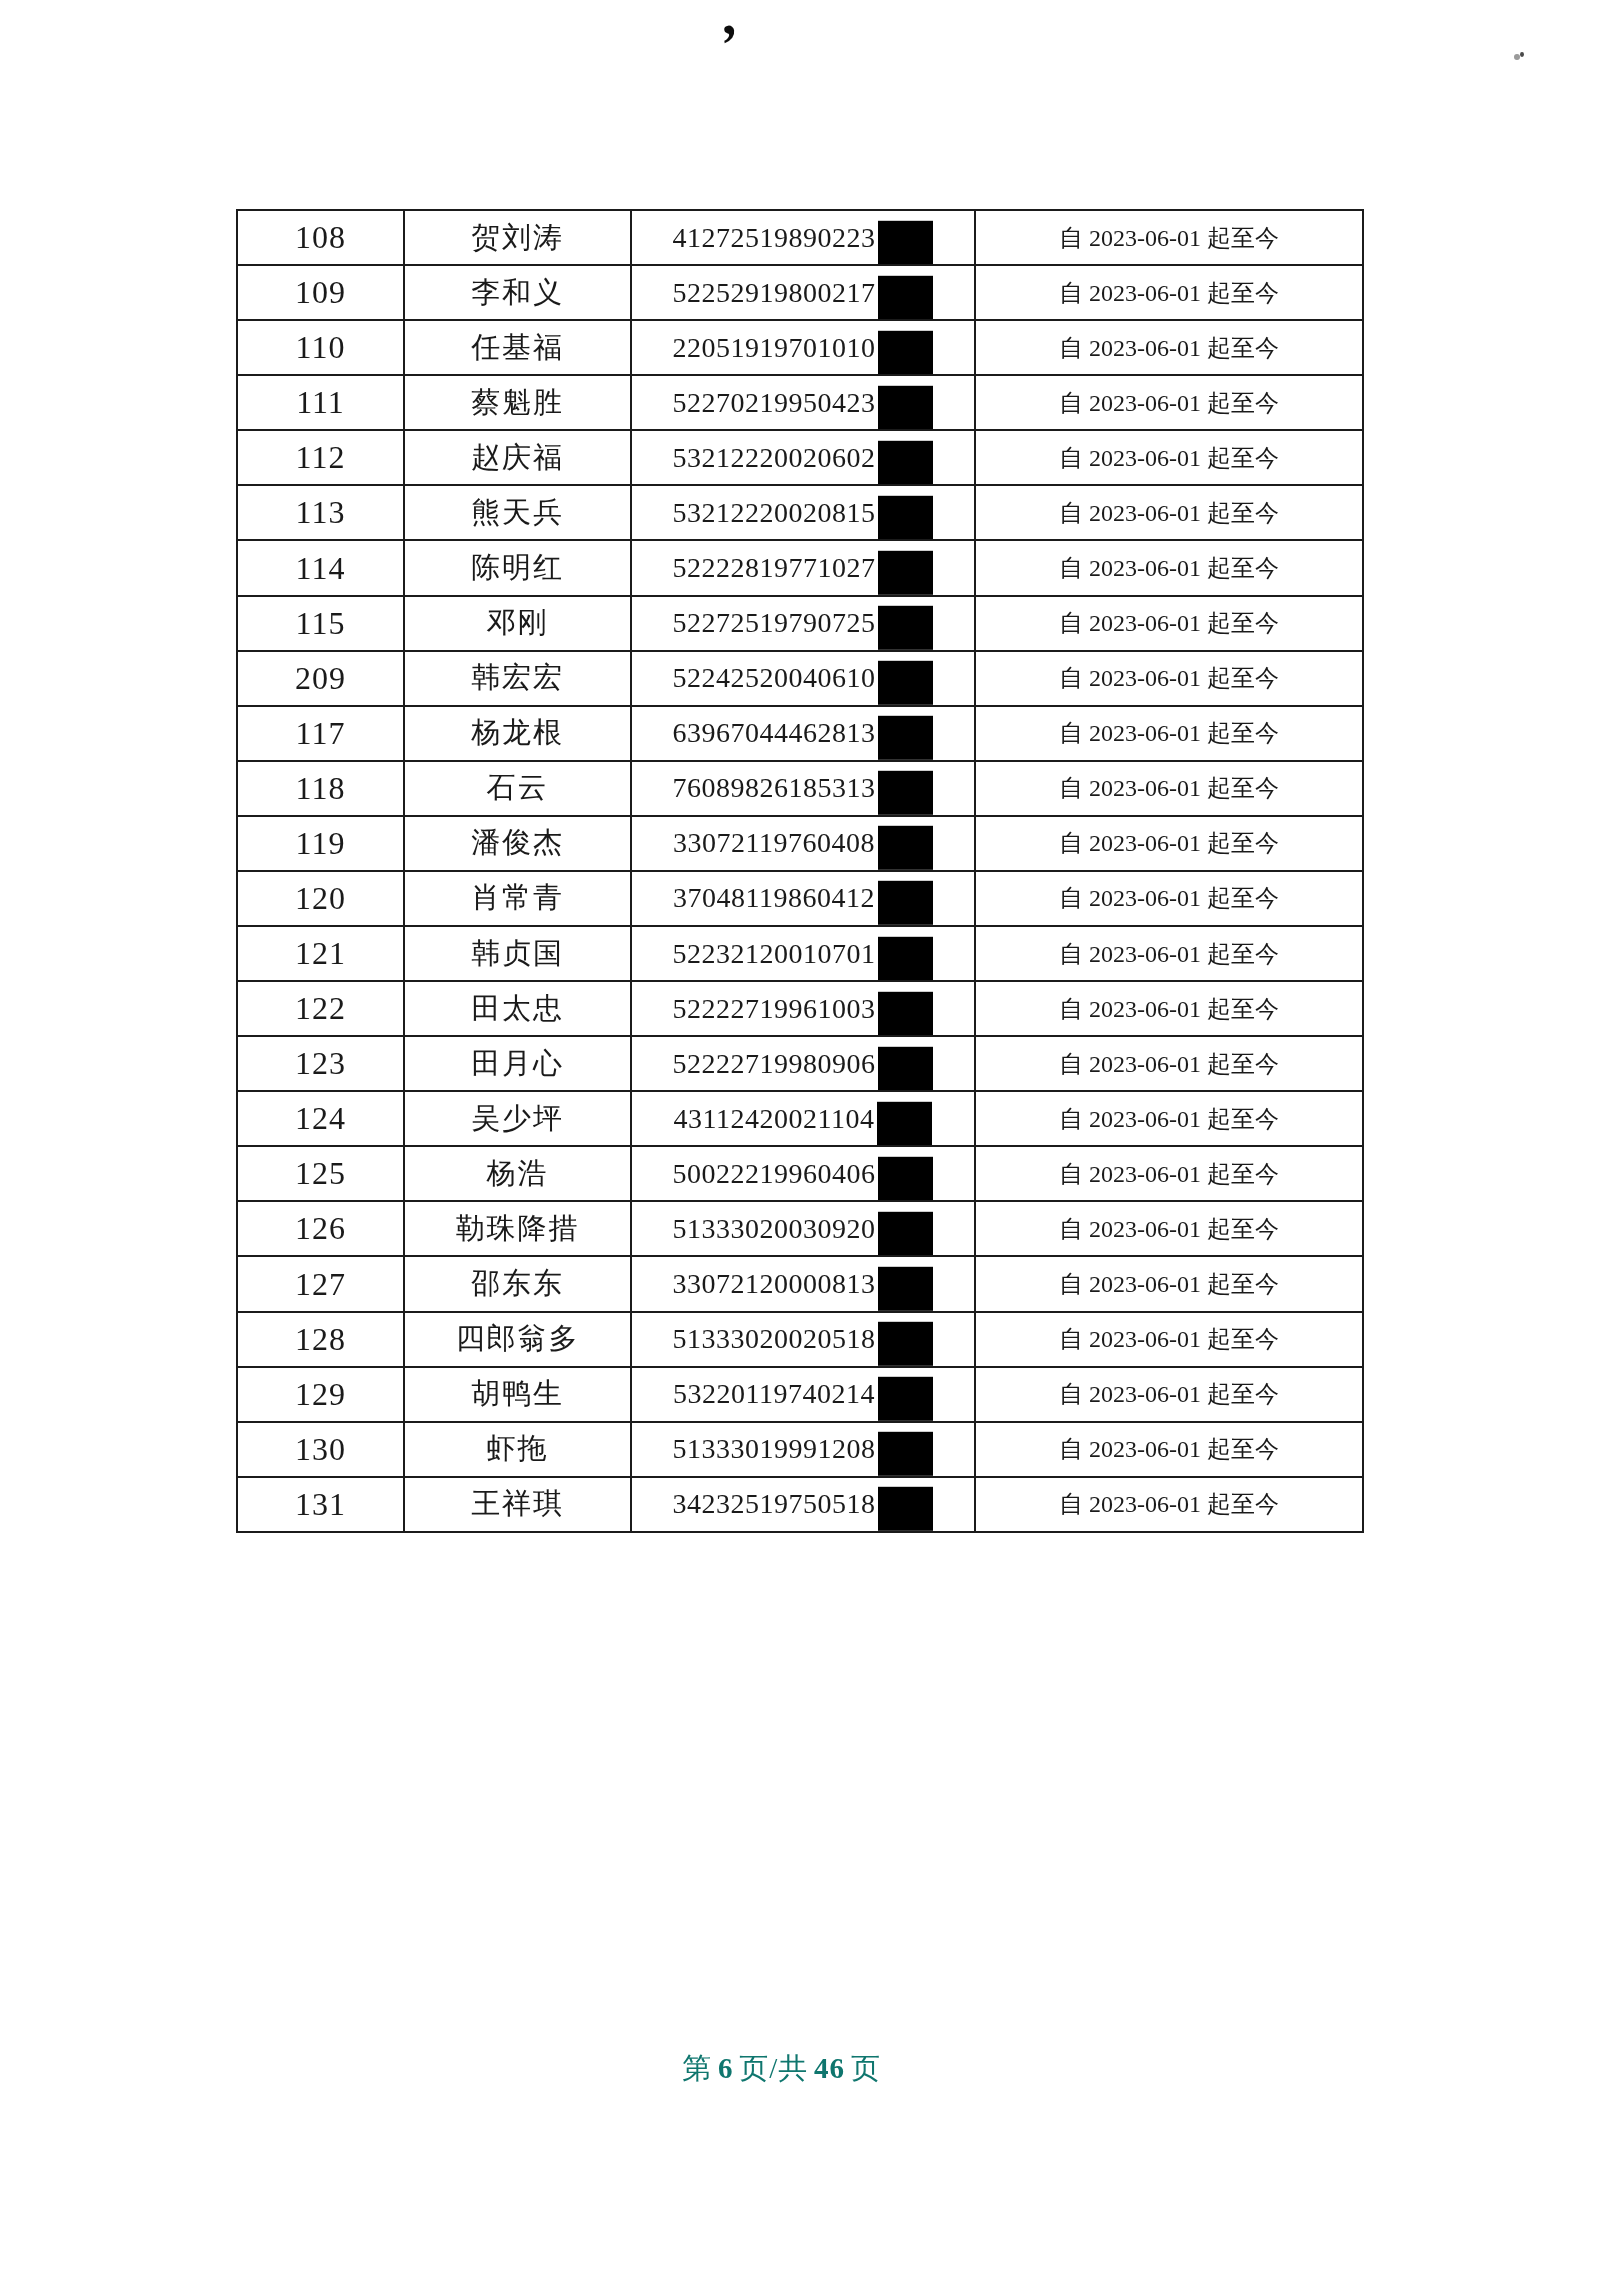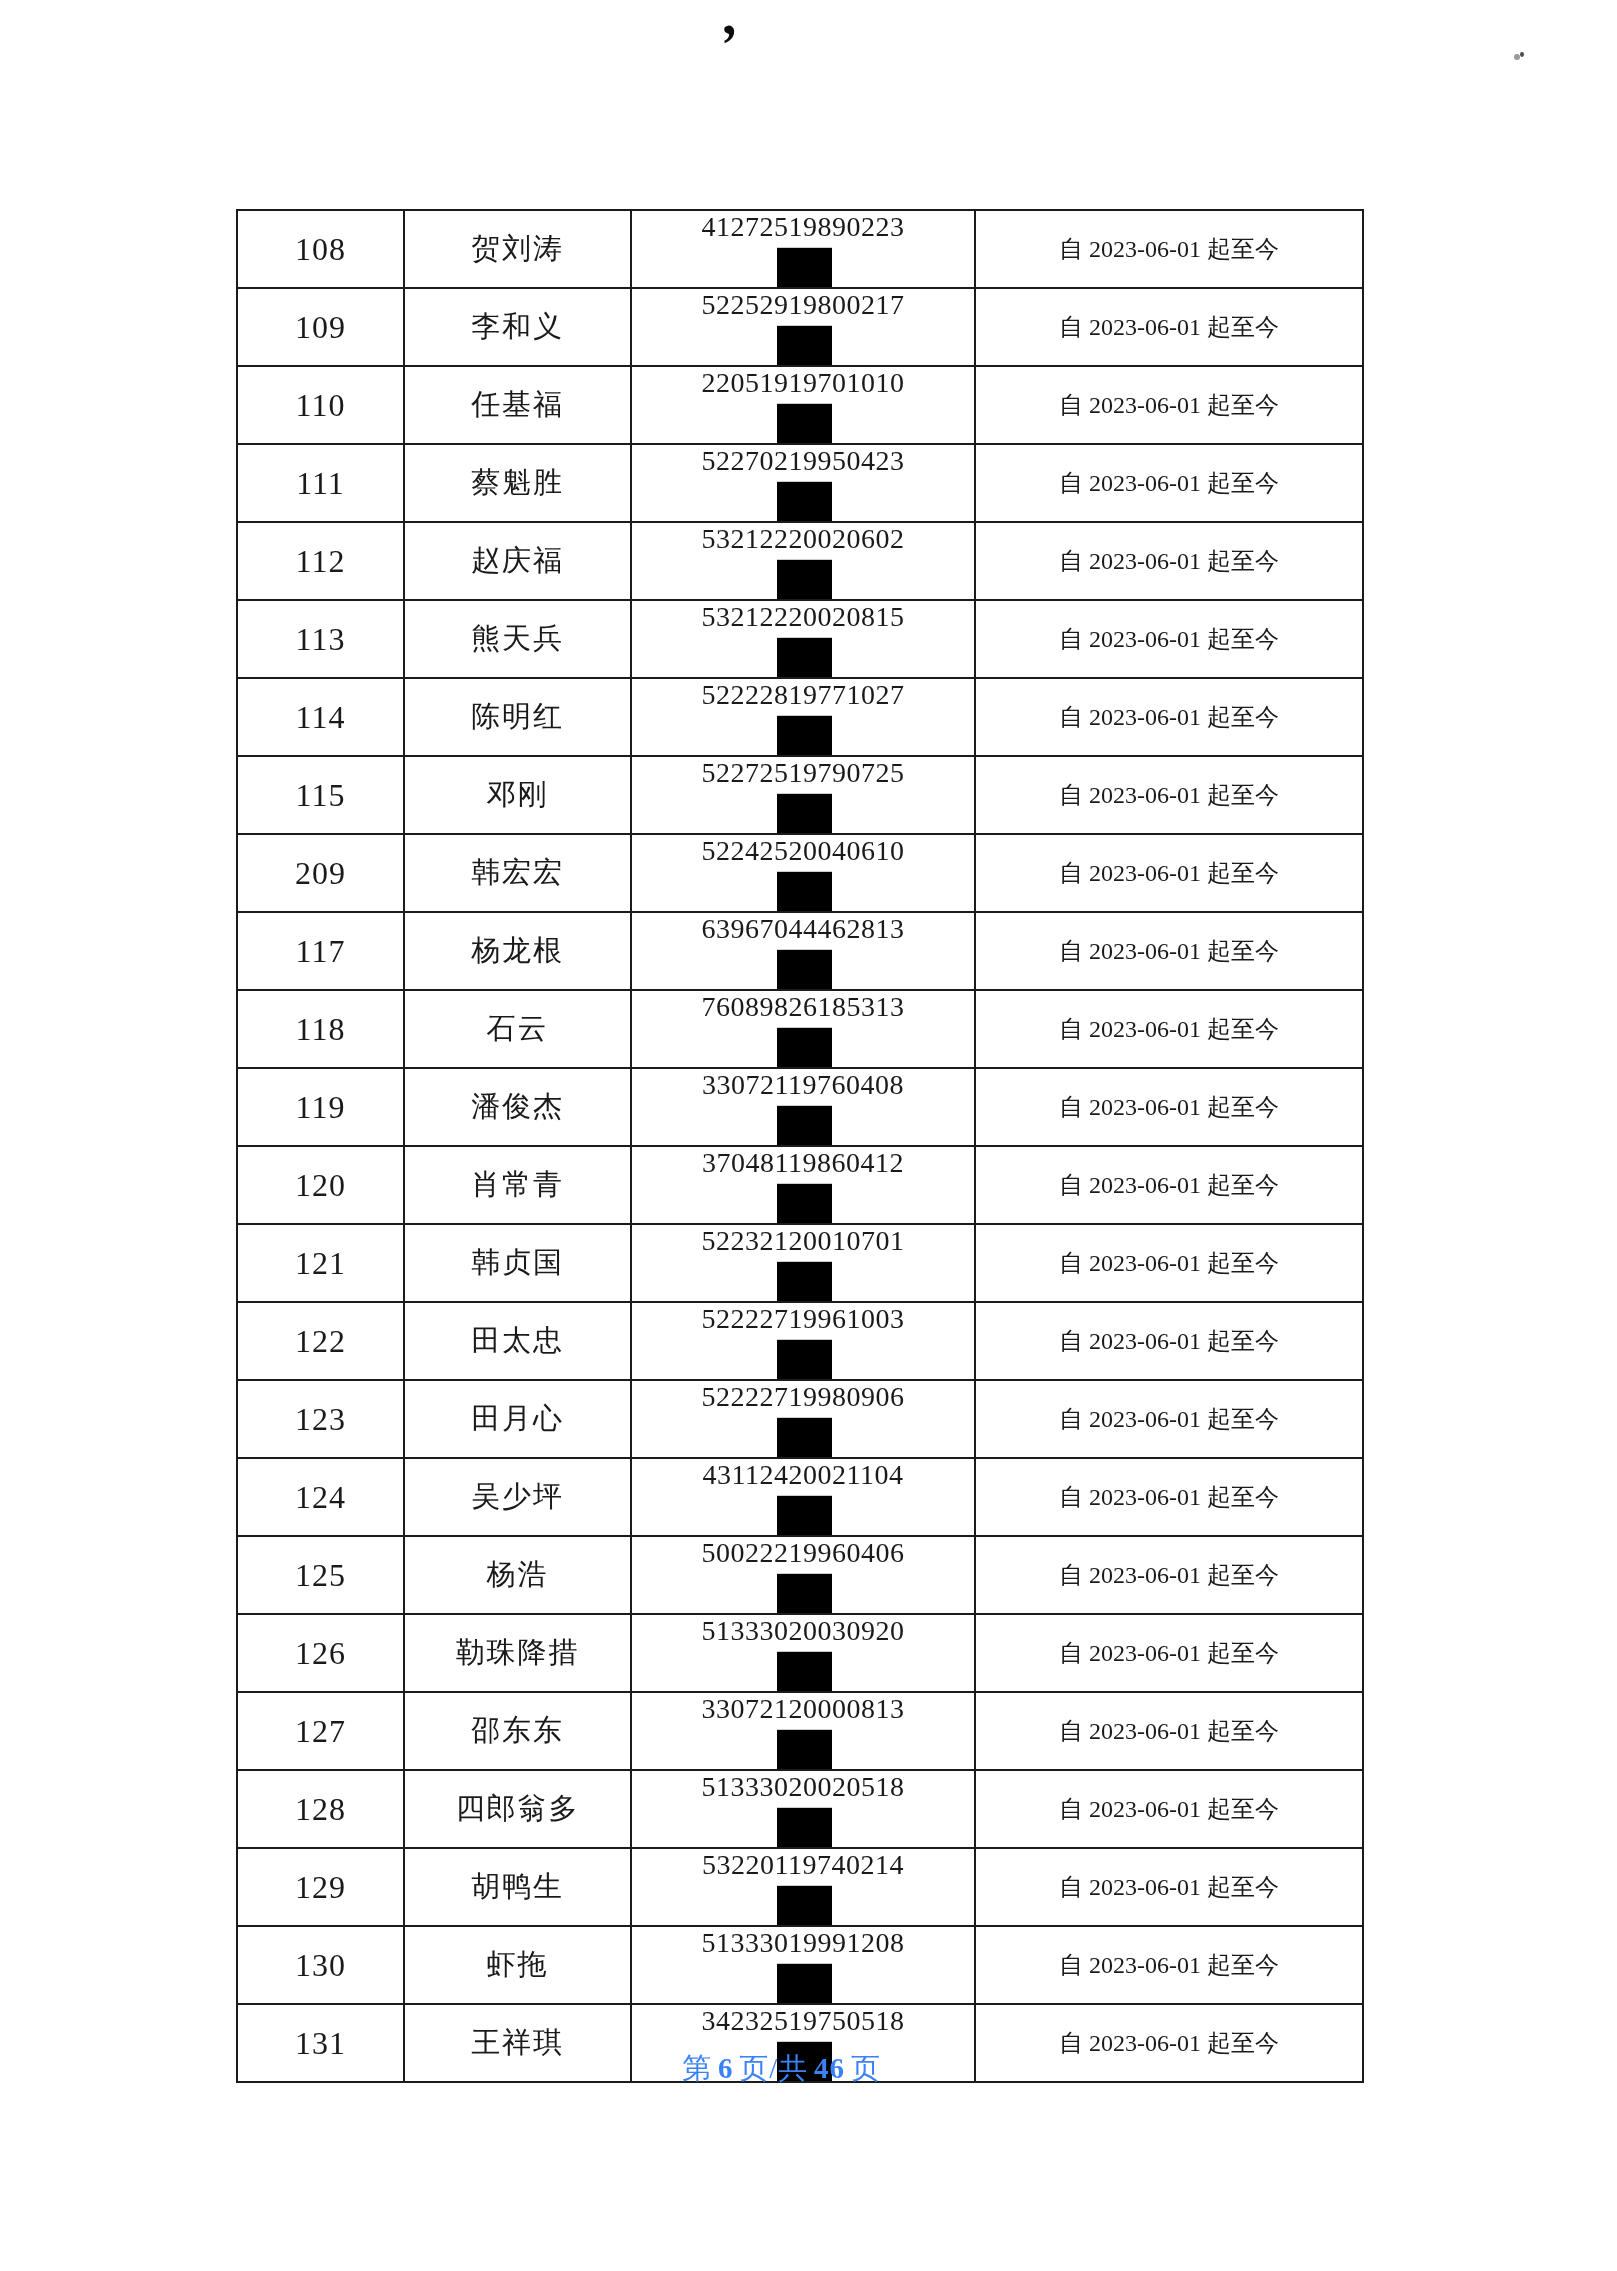--- a/index.html
+++ b/index.html
@@ -68,21 +68,20 @@
     letter-spacing: 1px;
   }
   td.c-name {
     font-size: 29px;
     letter-spacing: 1.9px;
   }
   td.c-id .idwrap {
     display: flex;
     align-items: center;
     justify-content: center;
-    flex-direction: column;
   }
   td.c-id .digits {
     font-size: 28px;
     letter-spacing: 0.5px;
     white-space: nowrap;
   }
   td.c-id .redact {
     display: inline-block;
     width: 55px;
     height: 44px;
@@ -96,21 +95,21 @@
     white-space: nowrap;
   }
   .footer {
     position: absolute;
     left: 236px;
     width: 1091px;
     top: 2049px;
     text-align: center;
     font-size: 29px;
     letter-spacing: 1px;
-    color: #3b82f6;
+    color: #0f766e;
   }
   .footer .num {
     font-weight: bold;
     font-family: "Liberation Serif", "DejaVu Serif", serif;
     padding: 0 5.8px;
   }
 </style>
 </head>
 <body>
 

